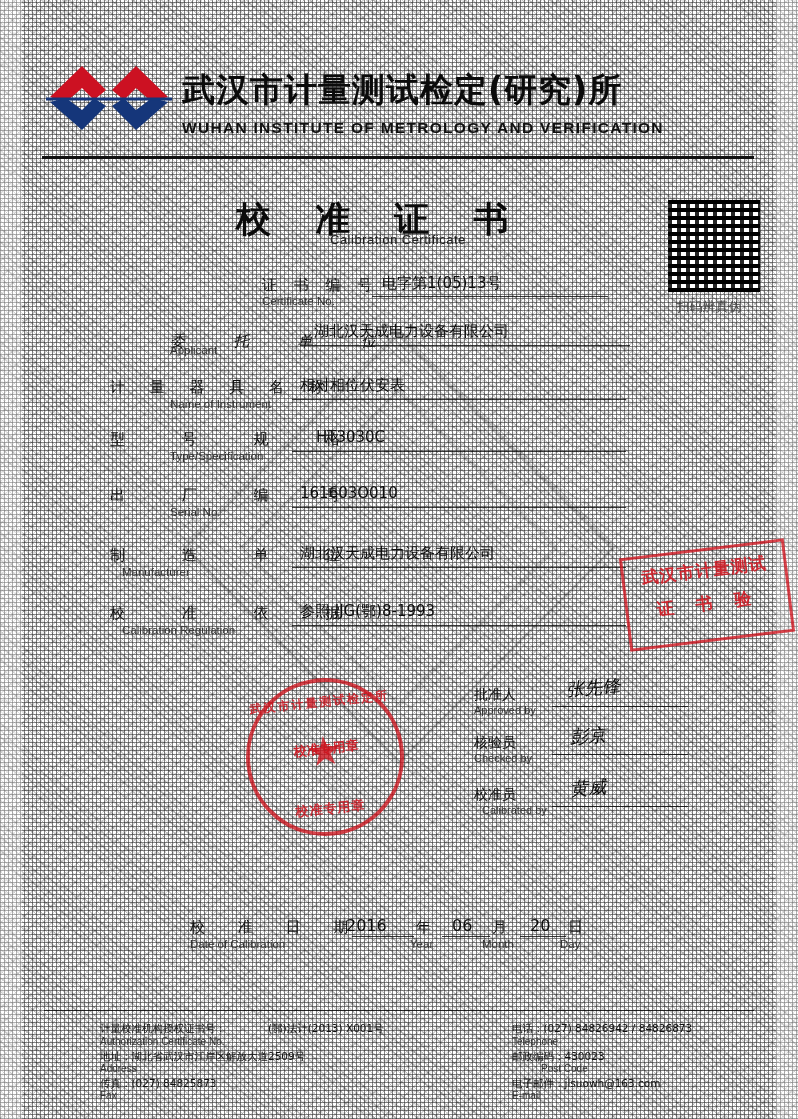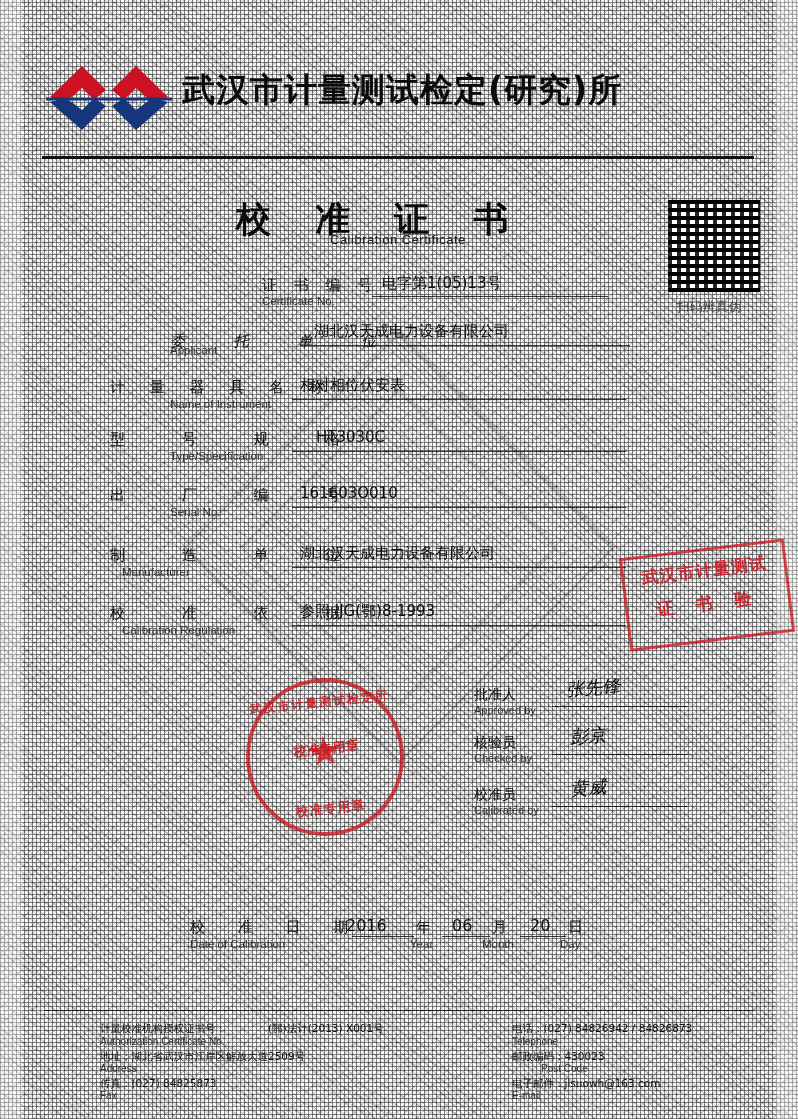--- a/index.html
+++ b/index.html
@@ -319,20 +319,21 @@
 
     <svg id="logo" viewBox="0 0 130 78">
       <path d="M6 39 L38 8 L62 32 L50 42 L38 30 L22 44 Z" fill="#cc1122"></path>
       <path d="M124 39 L92 8 L68 32 L80 42 L92 30 L108 44 Z" fill="#cc1122"></path>
       <path d="M6 44 L38 72 L62 48 L50 40 L38 52 L22 40 Z" fill="#15367a"></path>
       <path d="M124 44 L92 72 L68 48 L80 40 L92 52 L108 40 Z" fill="#15367a"></path>
       <rect x="2" y="39.5" width="126" height="3" fill="#15367a"></rect>
     </svg>
 
     <div id="header-title-cn">武汉市计量测试检定(研究)所</div>
+    <div id="header-title-en">WUHAN INSTITUTE OF METROLOGY AND VERIFICATION</div>
     <div id="header-rule"></div>
 
     <div id="doc-title">校 准 证 书</div>
     <div id="doc-title-en">Calibration Certificate</div>
 
     <div id="qr"></div>
     <div id="qr-caption">扫码辨真伪</div>
 
     <div class="row">
       <div class="lbl-cn" style="left:262px; top:276px; letter-spacing:6px;">证 书 编 号</div>
@@ -404,21 +405,21 @@
 
     <div class="row">
       <div class="sig-lbl-cn" style="left:474px; top:734px;">核验员</div>
       <div class="sig-lbl-en" style="left:474px; top:752px;">Checked by</div>
       <div class="sig-name" style="left:570px; top:724px;">彭京</div>
       <div class="underline" style="left:552px; top:754px; width:136px;"></div>
     </div>
 
     <div class="row">
       <div class="sig-lbl-cn" style="left:474px; top:786px;">校准员</div>
-      <div class="sig-lbl-en" style="left:474px; top:804px;">Calibrated by</div>
+      <div class="sig-lbl-en" style="left:474px; top:804px;padding-left:8px;">Calibrated by</div>
       <div class="sig-name" style="left:570px; top:776px;">黄威</div>
       <div class="underline" style="left:552px; top:806px; width:136px;"></div>
     </div>
 
     <div class="row" id="date-row">
       <div class="lbl-cn" style="left:190px; top:918px; letter-spacing:14px;">校 准 日 期</div>
       <div class="lbl-en" style="left:190px; top:938px;">Date of Calibration</div>
 
       <div class="val" style="left:346px; top:916px;">2016</div>
       <div class="lbl-cn" style="left:416px; top:918px;">年</div>

